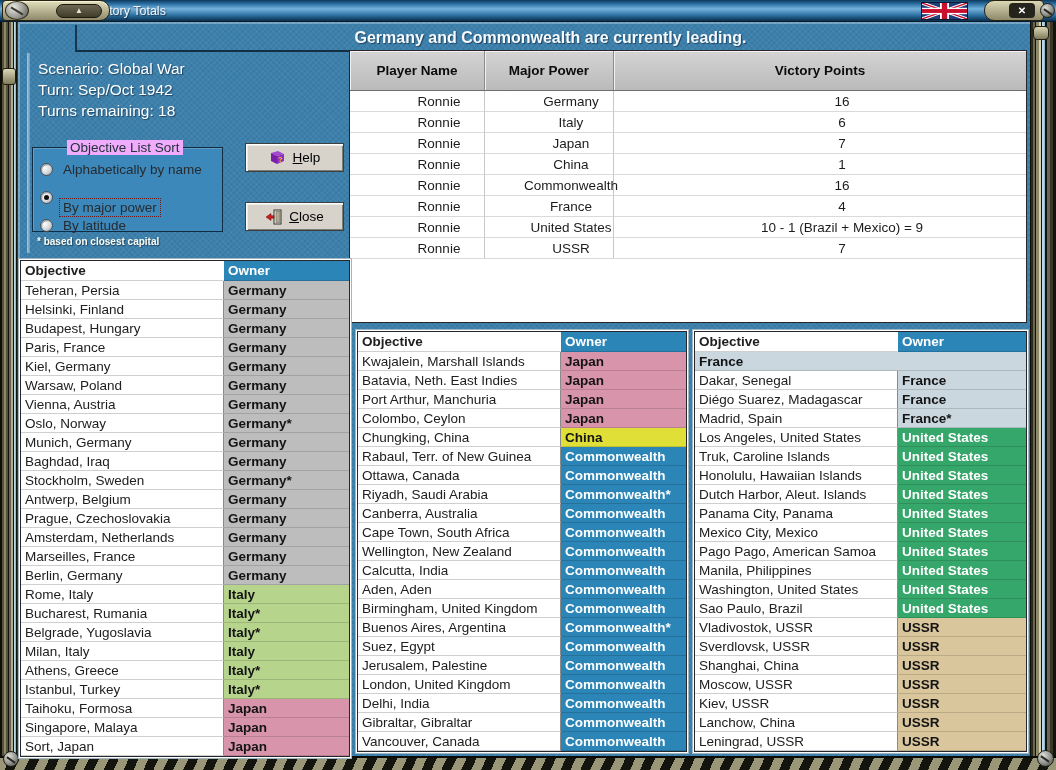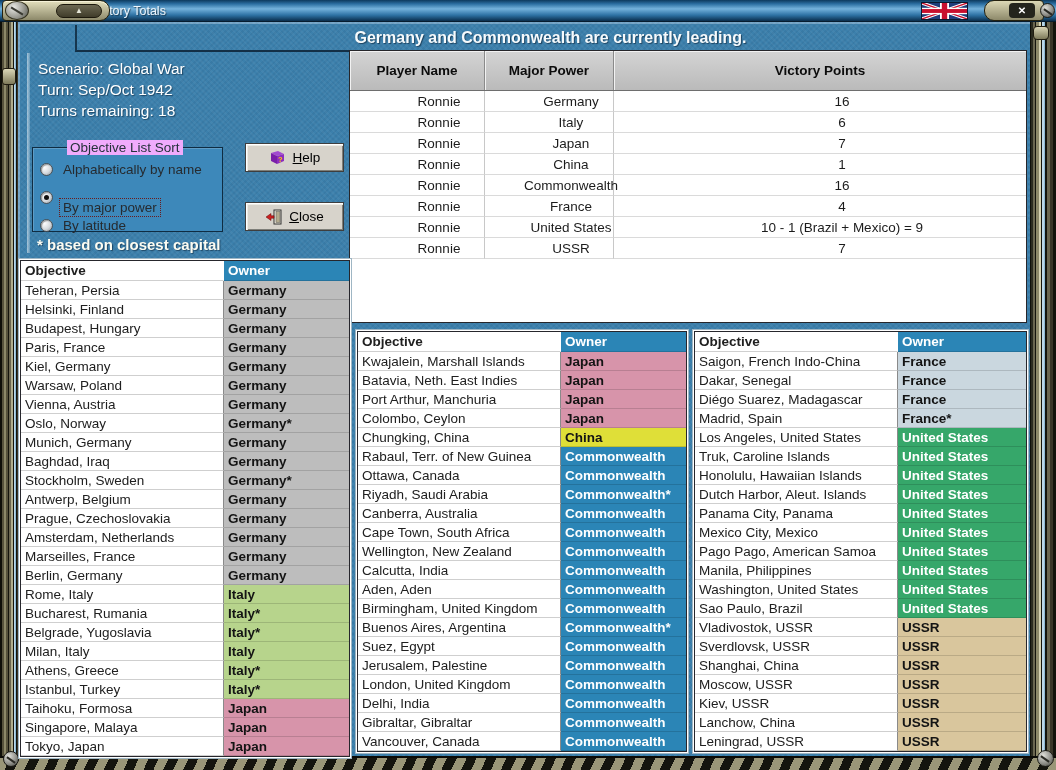--- a/index.html
+++ b/index.html
@@ -112,21 +112,21 @@
     background: radial-gradient(circle at 30% 30%,#ffffff,#d6dade 55%,#8a9298);
     border:1px solid #4a5258; box-shadow: inset 1px 1px 1px rgba(0,0,0,.35);
     position:relative;
   }
   .radio.on::after { content:""; position:absolute; left:3px; top:3px; width:5px; height:5px; border-radius:50%; background:#101010; }
   .radio-label { font-size:13.5px; color:#262b30; padding:1px 3px; }
   .radio-label.focused { outline:1px dotted #6a1c1c;margin-top:20px; }
 
   .footnote {
     position:absolute; left:19px; top:214px;
-    font-size:15px; font-weight:bold; color:#fcfcf2;
+    font-size:10px; font-weight:bold; color:#fcfcf2;
     text-shadow:1px 1px 1px rgba(0,18,36,.5);
   }
 
   .btn {
     position:absolute; width:99px; height:29px;
     background:#d7d3cb; border:1px solid #3e3e3e;
     box-shadow: inset 1px 1px 0 #ffffff, inset 2px 2px 0 #ecece6, inset -1px -1px 0 #7e7e78;
     font-size:13.5px; color:#000;
     display:flex; align-items:center; justify-content:center; gap:7px;
     cursor:default;
@@ -392,21 +392,21 @@
         </div>
         <div class="olist-row">
           <div class="ocell obj">Taihoku, Formosa</div>
           <div class="ocell own" style="background: rgb(215, 148, 170); color: rgb(20, 20, 20);">Japan</div>
         </div>
         <div class="olist-row">
           <div class="ocell obj">Singapore, Malaya</div>
           <div class="ocell own" style="background: rgb(215, 148, 170); color: rgb(20, 20, 20);">Japan</div>
         </div>
         <div class="olist-row">
-          <div class="ocell obj">Tokyo, Japan</div>
+          <div class="ocell obj">Sort, Japan</div>
           <div class="ocell own" style="background: rgb(215, 148, 170); color: rgb(20, 20, 20);">Japan</div>
         </div>
       </div>
   </div>
   <div class="objlist" id="list-mid">
     <div class="objlist-inner">
         <div class="olist-header">
           <div class="ocell obj">Objective</div>
           <div class="ocell own">Owner</div>
         </div>
@@ -496,21 +496,20 @@
         </div>
       </div>
   </div>
   <div class="objlist" id="list-right">
     <div class="objlist-inner">
         <div class="olist-header">
           <div class="ocell obj">Objective</div>
           <div class="ocell own">Owner</div>
         </div>
         <div class="olist-row">
-          <div class="ocell obj">Saigon, French Indo-China</div>
           <div class="ocell own" style="background: rgb(202, 215, 223); color: rgb(20, 20, 20);">France</div>
         </div>
         <div class="olist-row">
           <div class="ocell obj">Dakar, Senegal</div>
           <div class="ocell own" style="background: rgb(202, 215, 223); color: rgb(20, 20, 20);">France</div>
         </div>
         <div class="olist-row">
           <div class="ocell obj">Diégo Suarez, Madagascar</div>
           <div class="ocell own" style="background: rgb(202, 215, 223); color: rgb(20, 20, 20);">France</div>
         </div>

